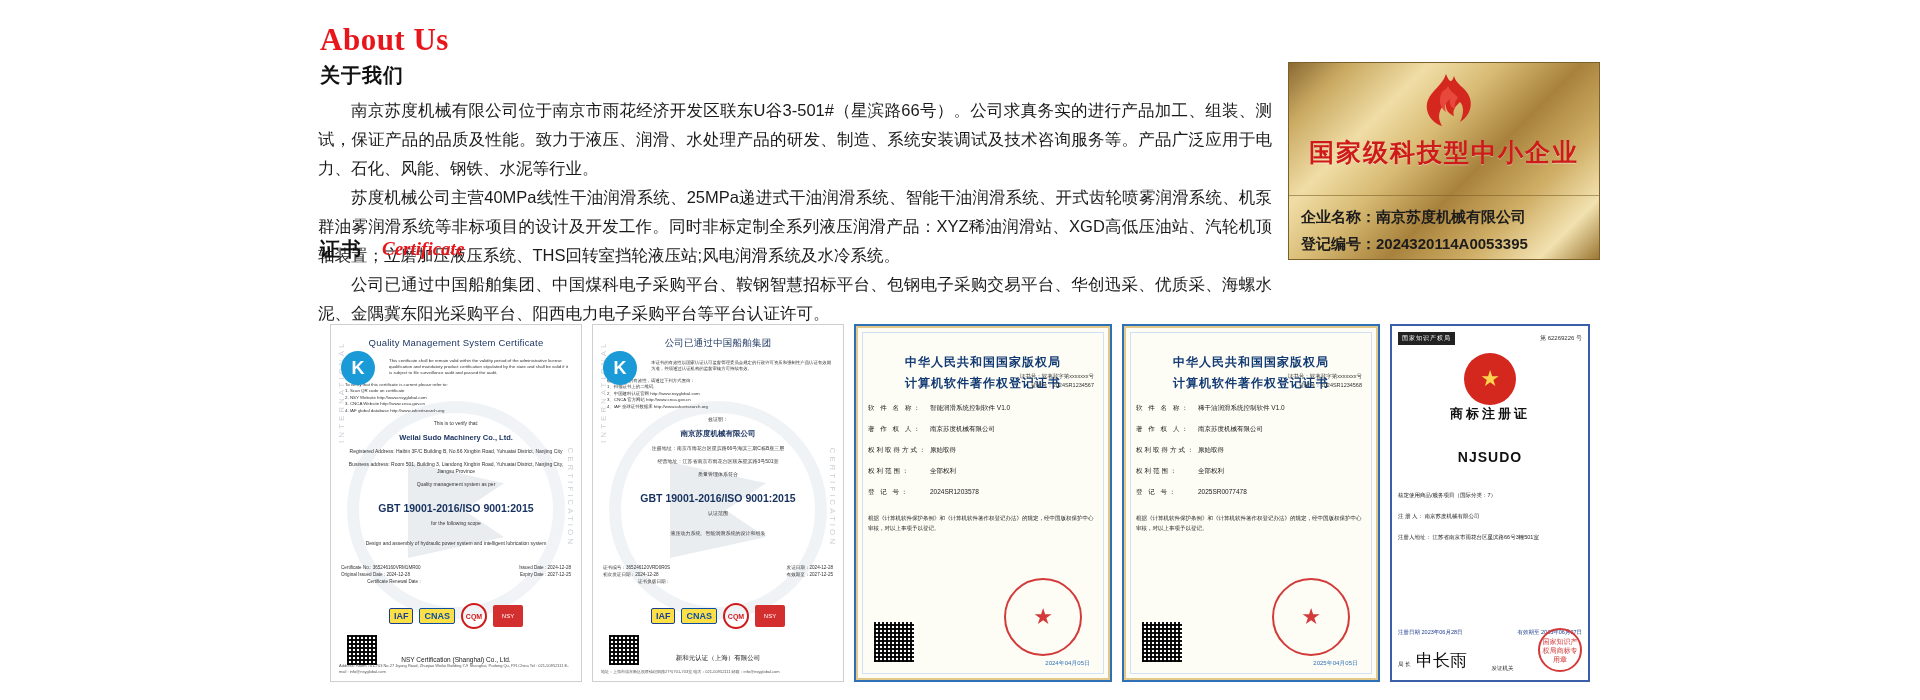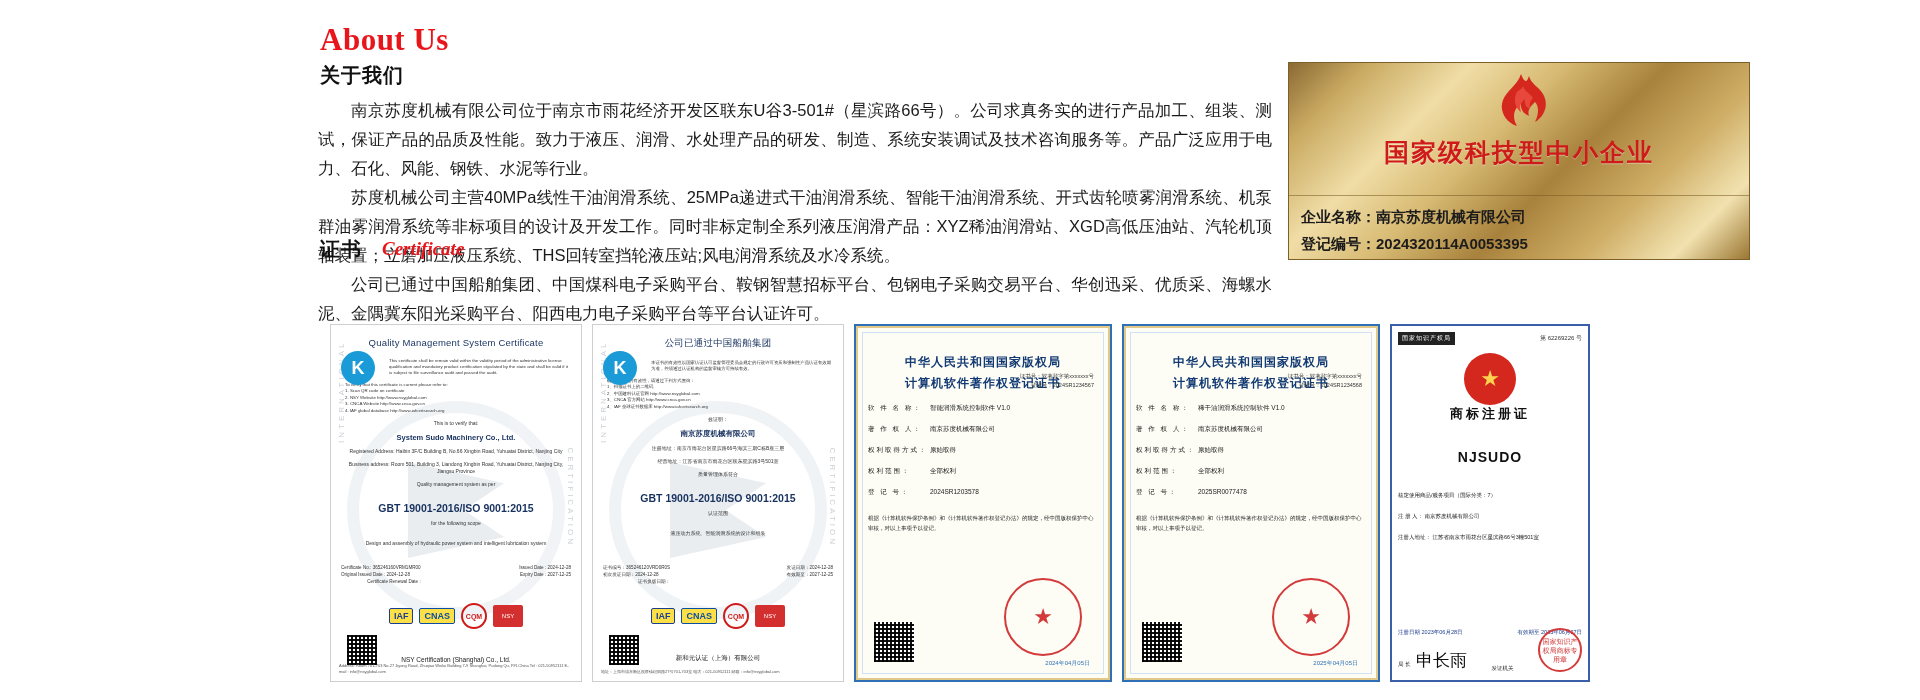--- a/index.html
+++ b/index.html
@@ -47,21 +47,21 @@
   }
   .body-text p {
     margin: 0;
     text-indent: 2em;
   }
 
   
   .plaque {
     position: absolute;
     left: 1288px; top: 62px;
-    width: 462px; height: 198px;
+    width: 312px; height: 198px;
     background:
       linear-gradient(135deg, #8a6a33 0%, #c9a961 12%, #f0dda6 28%,
                       #d8bb74 42%, #a8823c 58%, #cfae66 74%, #f2e2b0 88%, #9b7733 100%);
     border: 1px solid #7d6029;
     overflow: hidden;
   }
   .plaque-top {
     position: relative;
     height: 132px;
     display: flex;
@@ -435,21 +435,21 @@
         </div>
         <div class="iso-para">This certificate shall be remain valid within the validity period of the administrative license qualification and mandatory product certification stipulated by the state and shall be valid if it is subject to file surveillance audit and passed the audit.</div>
         <div class="iso-para2">
           <div>To verify that this certificate is current please refer to:</div>
           <div>1. Scan QR code on certificate</div>
           <div>2. NSY Website http://www.nsyglobal.com</div>
           <div>3. CNCA Website http://www.cnca.gov.cn</div>
           <div>4. IAF global database http://www.iafcertsearch.org</div>
         </div>
         <div class="iso-centered">This is to verify that:</div>
-        <div class="iso-company">System Sudo Machinery Co., Ltd.</div>
+        <div class="iso-company">Weilai Sudo Machinery Co., Ltd.</div>
         <div class="iso-centered">Registered Address: Haibin 3F/C Building B, No.66 Xingbin Road, Yuhuatai District, Nanjing City</div>
         <div class="iso-centered">Business address: Room 501, Building 3, Liandong Xingbin Road, Yuhuatai District, Nanjing City, Jiangsu Province</div>
         <div class="iso-centered">Quality management system as per</div>
         <div class="iso-std">GBT 19001-2016/ISO 9001:2015</div>
         <div class="iso-centered">for the following scope</div>
         <div class="iso-scope">Design and assembly of hydraulic power system and intelligent lubrication system</div>
         <div class="iso-dates">
           <div>
             <div>Certificate No.: 365246160VRM1MR00</div>
             <div>Original Issued Date : 2024-12-28</div>

